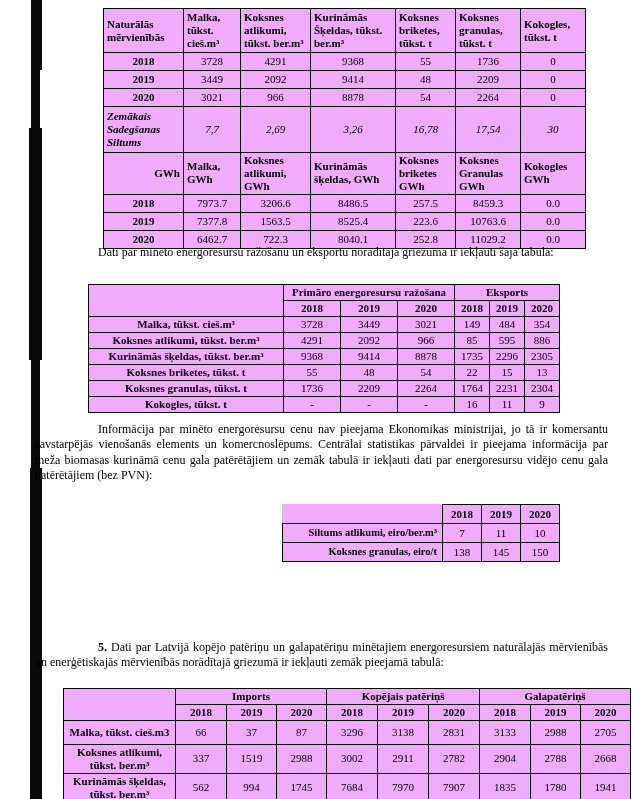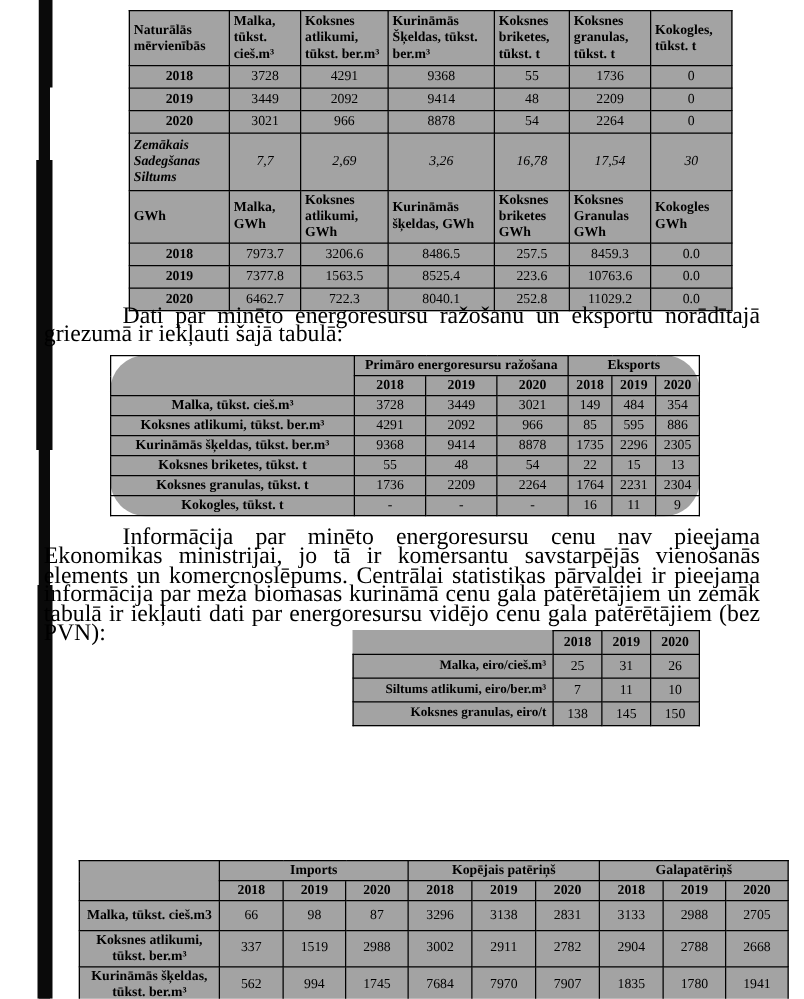--- a/index.html
+++ b/index.html
@@ -14,61 +14,61 @@
   .page { position:absolute; inset:0; background:#fff; }
 
   
   .sb { position:absolute; background:#0a0a0a; }
   .sb1 { left:31px; top:0; width:9px; height:799px; }
   .sb2 { left:29px; top:128px; width:13px; height:232px; }
   .sb3 { left:30px; top:468px; width:12px; height:331px; }
   .sb4 { left:32px; top:0; width:10px; height:70px; }
 
   
-  table.doc { border-collapse:collapse; table-layout:fixed; position:absolute; background:#a3a3a3; }
+  table.doc { border-collapse:collapse; table-layout:fixed; position:absolute; background:#f0abfc; }
   table.doc td {
     border:1px solid #000;
     font-size:11px;
     line-height:1.18;
     text-align:center;
     vertical-align:middle;
     padding:1px 3px;
     overflow:hidden;
   }
   table.doc td.nb { border:none; }
 
   
   p.body-text {
     position:absolute;
     left:35px;
     width:573px;
-    font-size:19px;
+    font-size:12px;
     line-height:15.4px;
     text-align:justify;
     text-indent:63px;
   }
   #p1 { top:245px; }
   #p2 { top:422px; }
   #p3 { top:640px; }
 
   
   #t1 { left:103px; top:8px; width:482px; }
   #t1 tbody tr { height:18px; }
   #t1 tbody tr:nth-child(1) { height:44px; }
   #t1 tbody tr:nth-child(5) { height:46px; }
   #t1 tbody tr:nth-child(6) { height:32px; }
   #t1 td:first-child { font-weight:bold; }
   #t1 tbody tr:nth-child(1) td { font-weight:bold; text-align:left; }
   #t1 tbody tr:nth-child(5) td { font-style:italic;text-align:center; }
   #t1 tbody tr:nth-child(5) td:first-child { font-weight:bold; text-align:left; }
   #t1 tbody tr:nth-child(6) td { font-weight:bold; text-align:left; }
-  #t1 tbody tr:nth-child(6) td:first-child { text-align:left; }
-
-  
-  #t2 { left:88px; top:284px; width:471px;border-radius:29px; }
+  #t1 tbody tr:nth-child(6) td:first-child { text-align:right; }
+
+  
+  #t2 { left:88px; top:284px; width:471px; }
   #t2 tbody tr { height:16px; }
   #t2 td:first-child { font-weight:bold; }
   #t2 tbody tr:nth-child(1) td, #t2 tbody tr:nth-child(2) td { font-weight:bold; }
 
   
   #t3 { left:282px; top:504px; width:277px; }
   #t3 tbody tr { height:19px; }
   #t3 tbody tr:nth-child(1) td { font-weight:bold; }
   #t3 td:first-child {
     font-weight:bold; text-align:right; padding-right:5px;
@@ -281,40 +281,35 @@
         <col style="width:39px">
     </colgroup>
     <tbody>
         <tr>
           <td class="nb"></td>
           <td>2018</td>
           <td>2019</td>
           <td>2020</td>
         </tr>
         <tr>
-          <td>Malka, eiro/cieš.m³</td>
-          <td>25</td>
-          <td>31</td>
-          <td>26</td>
-        </tr>
-        <tr>
           <td>Siltums atlikumi, eiro/ber.m³</td>
           <td>7</td>
           <td>11</td>
           <td>10</td>
         </tr>
         <tr>
           <td>Koksnes granulas, eiro/t</td>
           <td>138</td>
           <td>145</td>
           <td>150</td>
         </tr>
       </tbody>
   </table>
 
+  <p id="p3" class="body-text"><b>5.</b><span> Dati par Latvijā kopējo patēriņu un galapatēriņu minētajiem energoresursiem naturālajās mērvienībās un enerģētiskajās mērvienībās norādītajā griezumā ir iekļauti zemāk pieejamā tabulā:</span></p>
 
   <table id="t4" class="doc">
     <colgroup>
       <col style="width:112px">
       <col style="width:51px">
         <col style="width:50px">
         <col style="width:50px">
       <col style="width:51px">
         <col style="width:51px">
         <col style="width:51px">
@@ -336,21 +331,21 @@
           <td>2018</td>
           <td>2019</td>
           <td>2020</td>
           <td>2018</td>
           <td>2019</td>
           <td>2020</td>
         </tr>
         <tr>
           <td>Malka, tūkst. cieš.m3</td>
           <td>66</td>
-          <td>98</td>
+          <td>37</td>
           <td>87</td>
           <td>3296</td>
           <td>3138</td>
           <td>2831</td>
           <td>3133</td>
           <td>2988</td>
           <td>2705</td>
         </tr>
         <tr>
           <td>Koksnes atlikumi, tūkst. ber.m³</td>

